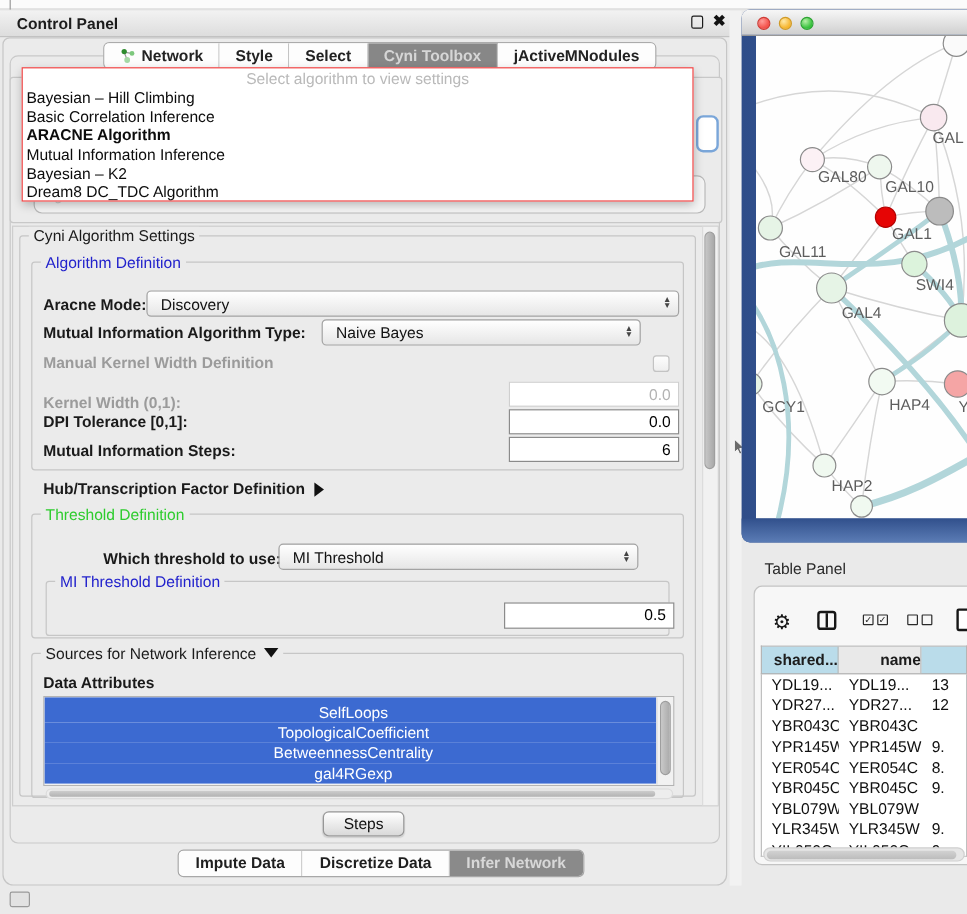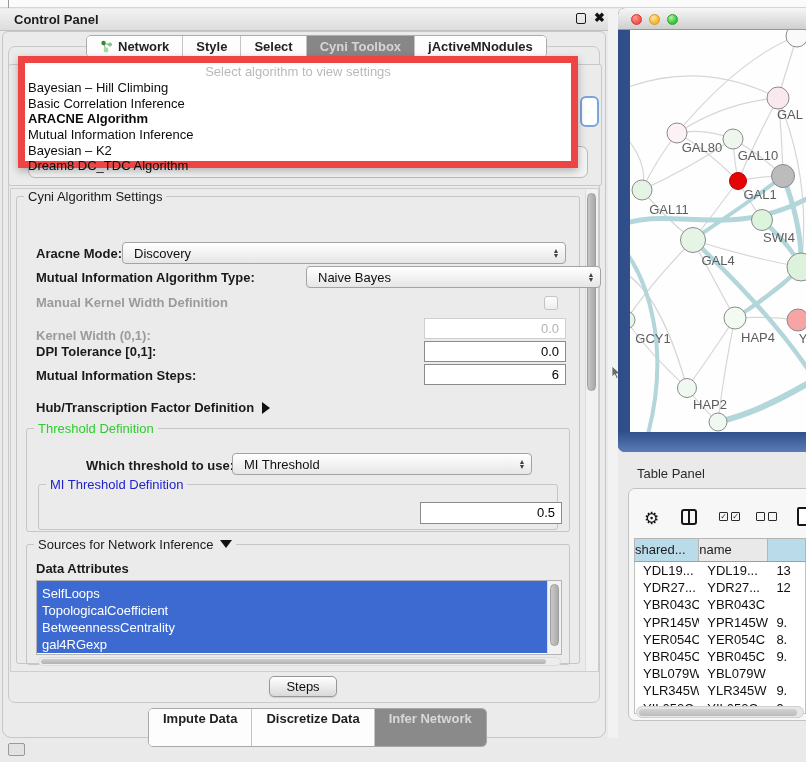--- a/index.html
+++ b/index.html
@@ -27,21 +27,21 @@
   .cp-tab:last-child { border-right:none; }
   .cp-tab.selected { background:#878787; color:#d6d6d6; }
 
   
   .ghost-groupbox { left:8px; top:64px; width:594px; height:122px; border:1px solid #c8c8c8; border-radius:3px; background:#ebebeb; z-index:5; }
   .ghost-combo { left:28px; top:146px; width:560px; height:32px; border:1px solid #b9b9b9; border-radius:7px; background:#f4f4f4; z-index:6; }
   .ghost-combo-text { position:absolute; left:16px; top:8px; color:#cbcbcb; font-size:13px; }
   .ghost-focus-btn { left:580px; top:96px; width:19px; height:31px; border:2px solid #7aa6d9; border-radius:6px; background:#fff; z-index:6; }
 
   
-  .dropdown { left:18px; top:56px; width:560px; height:112px; background:#ffffff; border:7px solid #ef4444; box-shadow:0 3px 8px rgba(0,0,0,0.28); z-index:40; }
+  .dropdown { left:18px; top:56px; width:560px; height:112px; background:#ffffff; border:1px solid #ef4444; box-shadow:0 3px 8px rgba(0,0,0,0.28); z-index:40; }
   .dd-prompt { height:17px; text-align:center; color:#b9b9b9; font-size:13px; line-height:17px; }
   .dd-item { height:15.7px; line-height:15.7px; padding-left:3px; font-size:13px; color:#0c0c0c; }
   .dd-bold { font-weight:bold; }
 
   
   .settings-viewport { left:10px; top:188px; width:589px; height:484px; border:1px solid #cecece; background:#ebebeb; }
   .v-scroll-track { left:585px; top:189px; width:13px; height:482px; background:#f1f1f1; border-left:1px solid #dcdcdc; }
   .v-scroll-thumb { left:587px; top:193px; width:9px; height:198px; border-radius:5px; background:linear-gradient(90deg,#c6c6c6,#a9a9a9); border:1px solid #9e9e9e; }
 
   
@@ -63,31 +63,31 @@
   .field.disabled { border:1px solid #cfcfcf; color:#b3b3b3; }
 
   .checkbox { position:absolute; width:14px; height:14px; border:1px solid #c3c3c3; border-radius:3px; background:linear-gradient(#fdfdfd,#eeeeee); }
 
   .tri-right { display:inline-block; width:0; height:0; border-left:8px solid #111; border-top:6px solid transparent; border-bottom:6px solid transparent; vertical-align:-2px; margin-left:8px; }
   .tri-down { display:inline-block; width:0; height:0; border-top:8px solid #111; border-left:6px solid transparent; border-right:6px solid transparent; vertical-align:1px; margin-left:6px; }
 
   
   .attr-list { left:36px; top:580px; width:526px; height:75px; background:#fff; border:1px solid #b3b3b3; overflow:hidden; }
   .attr-partial { position:absolute; left:0; top:0; width:510px; height:4px; background:#3c6ad1; }
-  .attr-items { position:absolute; left:0; top:4px; width:510px; }
+  .attr-items { position:absolute; left:0; top:4px; width:510px;text-align:center; }
   .attr-item { height:17px; line-height:17px; background:#3c6ad1; color:#fff; font-size:13px; padding-left:5px; }
   .attr-vtrack { position:absolute; right:0; top:0; width:14px; height:73px; background:#f2f2f2; border-left:1px solid #ddd; }
   .attr-vthumb { position:absolute; right:2px; top:3px; width:9px; height:62px; border-radius:5px; background:linear-gradient(90deg,#c9c9c9,#ababab); border:1px solid #9e9e9e; }
   .list-hscroll { left:38px; top:657px; width:523px; height:9px; background:#ededed; border-radius:5px; border:1px solid #dcdcdc; }
   .list-hthumb { position:absolute; left:2px; top:1px; width:505px; height:5px; border-radius:3px; background:linear-gradient(#cdcdcd,#b2b2b2); }
 
   .apply-btn { left:269px; top:676px; width:68px; height:21px; border:1px solid #979797; border-radius:5px; background:linear-gradient(#ffffff,#d9d9d9); font-size:13px; color:#111; text-align:center; line-height:19px; box-shadow:0 1px 1px rgba(0,0,0,0.12); }
 
   
-  .bottom-tabs { left:148px; top:708px; height:39px; display:flex; background:#fdfdfd; border:1px solid #a8a8a8; border-radius:5px; overflow:hidden; z-index:20; }
+  .bottom-tabs { left:148px; top:708px; height:23px; display:flex; background:#fdfdfd; border:1px solid #a8a8a8; border-radius:5px; overflow:hidden; z-index:20; }
   .btab { padding:0 14px; font-size:13px; font-weight:bold; color:#1f1f1f; line-height:20px; border-right:1px solid #c4c4c4; background:#fdfdfd; white-space:nowrap; }
   .btab:last-child { border-right:none; }
   .btab.selected { background:#8a8a8a; color:#d8d8d8; }
 
   
   .splitter { left:608px; top:9px; width:10px; height:729px; background:#f2f2f2; }
 
   
   .nw-frame { left:618px; top:8px; width:188px; height:444px; background:linear-gradient(90deg,#2f4d89,#41639f); border-radius:7px 0 0 7px; }
   .nw-titlebar { left:618px; top:8px; width:188px; height:22px; background:linear-gradient(#f7f7f7,#cfcfcf); border-bottom:1px solid #989898; border-radius:7px 0 0 0; }
@@ -105,21 +105,21 @@
   .tp-toolbar-icon { position:absolute; }
   .gear { left:644px; top:508px; font-size:17px; color:#161616; }
   .cols-icon { left:681px; top:509px; width:16px; height:16px; border:2px solid #161616; border-radius:3px; }
   .cols-icon::after { content:""; position:absolute; left:5px; top:0; width:2px; height:12px; background:#161616; }
   .cb-pair { display:flex; gap:3px; }
   .cb { width:9px; height:9px; border:1.5px solid #2a2a2a; border-radius:1px; font-size:8px; line-height:8px; color:#2a2a2a; text-align:center; }
   .doc-icon { left:797px; top:507px; width:16px; height:19px; border:2px solid #161616; border-radius:2px; background:#fff; }
 
   .tbl { left:634px; top:538px; width:172px; }
   .thead { display:flex; height:24px; border:1px solid #b5b5b5; border-bottom:1px solid #9f9f9f; }
-  .th { font-size:13px; color:#1c1c1c; text-align:left; line-height:22px; border-right:1px solid #b5b5b5; overflow:hidden; white-space:nowrap; }
+  .th { font-size:13px; color:#1c1c1c; text-align:right; line-height:22px; border-right:1px solid #b5b5b5; overflow:hidden; white-space:nowrap;font-weight:bold; }
   .th.hl { background:#badcea; }
   .th.plain { background:#e9e9e9; }
   .c0 { width:65px; } .c1 { width:70px; } .c2 { width:37px; border-right:none; }
   .tbody { background:#fff; }
   .trow { display:flex; height:17.2px; }
   .tcell { font-size:13px; color:#101010; line-height:17px; padding-left:8px; white-space:nowrap; overflow:hidden; }
   .tbl-wrap { position:absolute; left:634px; top:538px; width:172px; height:176px; overflow:hidden; background:#0f172a; border:1px solid #c0c0c0; border-top:none; }
   .tp-hscroll { left:636px; top:706px; width:168px; height:12px; background:#e6e6e6; border-radius:6px; border:1px solid #d0d0d0; z-index:12; }
   .tp-hthumb { position:absolute; left:2px; top:1.5px; width:158px; height:7px; border-radius:4px; background:linear-gradient(#d2d2d2,#bcbcbc); }
 
@@ -185,32 +185,35 @@
   </div>
 
   <div class="abs settings-viewport"></div>
   <div class="abs v-scroll-track"></div>
   <div class="abs v-scroll-thumb"></div>
 
   <div class="groupbox" style="left:16px; top:196px; width:564px; height:468px;">
     <span class="gb-title gb-black">Cyni Algorithm Settings</span>
   </div>
 
+  <div class="groupbox" style="left:26px; top:218px; width:544px; height:174px;">
+    <span class="gb-title gb-blue">Algorithm Definition</span>
+  </div>
 
   <div class="form-label" style="left:36px; top:246px;">Aracne Mode:</div>
   <div class="combo" style="left:122px; top:242px; width:444px;">
     <span class="combo-text">Discovery</span>
     <span class="combo-arrows">
         <span>▲</span>
         <span>▼</span>
       </span>
   </div>
 
   <div class="form-label" style="left:36px; top:270px;">Mutual Information Algorithm Type:</div>
-  <div class="combo" style="left:268px; top:266px; width:295px;margin-left:38px;">
+  <div class="combo" style="left:268px; top:266px; width:266px;">
     <span class="combo-text">Naive Bayes</span>
     <span class="combo-arrows">
         <span>▲</span>
         <span>▼</span>
       </span>
   </div>
 
   <div class="form-label disabled" style="left:36px; top:295px;">Manual Kernel Width Definition</div>
   <div class="checkbox" style="left:544px; top:296px;"></div>
 

